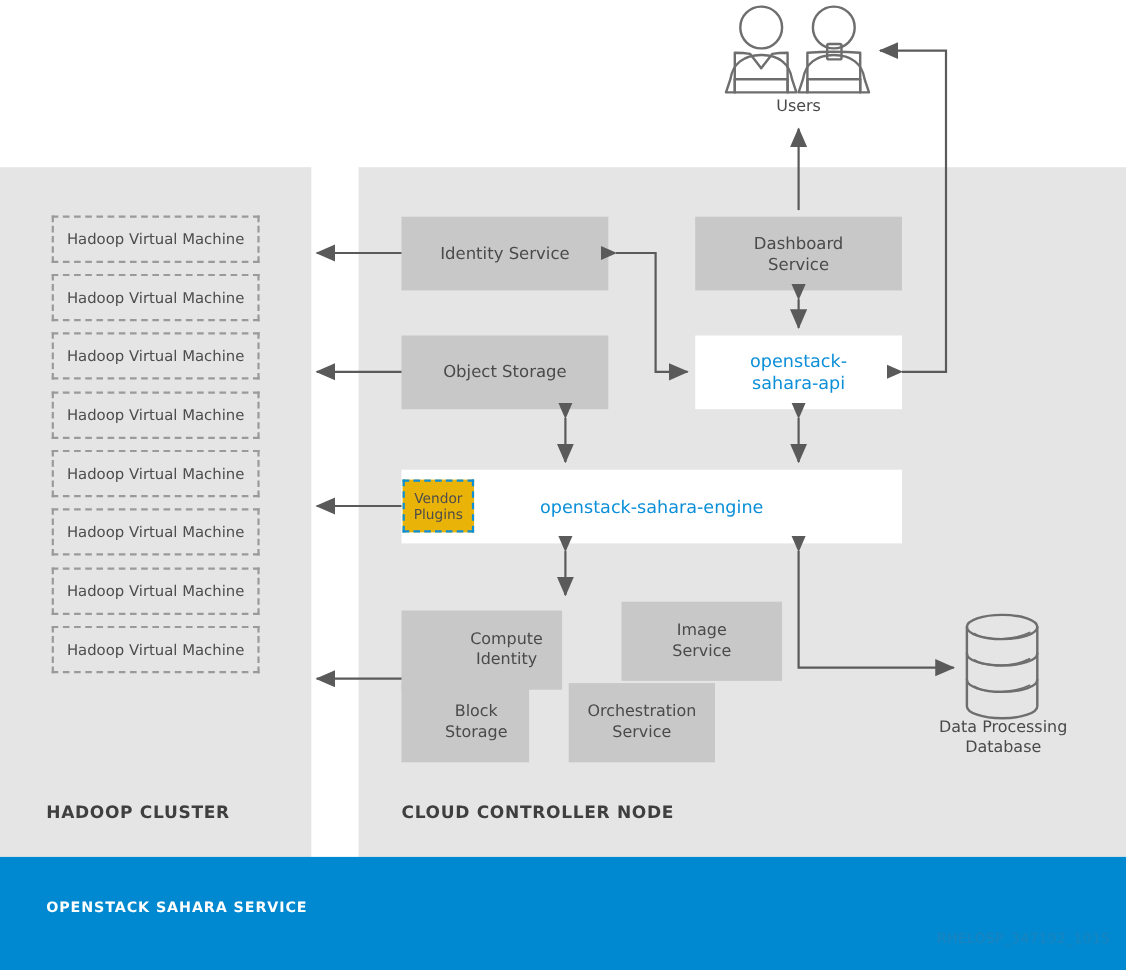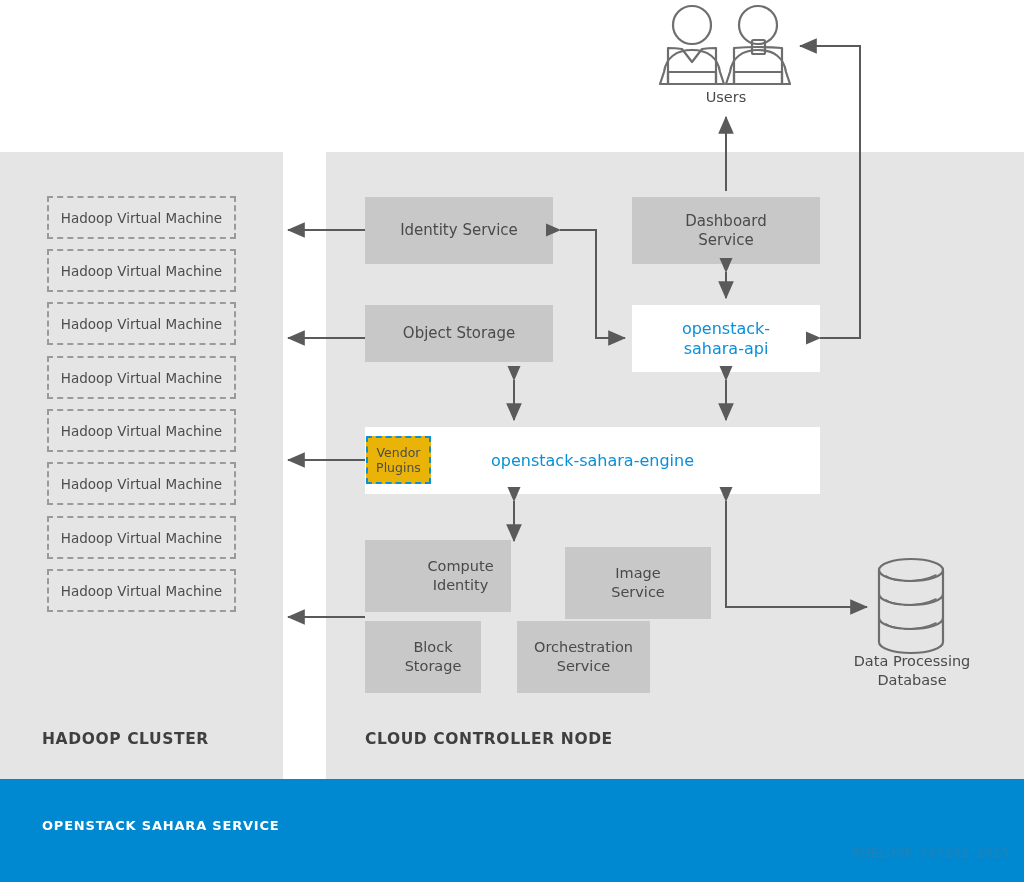--- a/index.html
+++ b/index.html
@@ -18,36 +18,36 @@
 
   .svc-box{position:absolute;background:#c8c8c8;box-sizing:border-box;
            display:flex;align-items:center;justify-content:center;
            text-align:center;font-size:15px;color:#4a4a4a;line-height:1.25;}
 
   .sahara-box{position:absolute;background:#ffffff;box-sizing:border-box;
               display:flex;align-items:center;justify-content:center;
               text-align:center;color:#0a8fd8;line-height:1.25;}
 
   #identity-service{left:365px;top:197px;width:188px;height:67px;text-align:right;}
-  #object-storage{left:365px;top:305px;width:188px;height:57px;}
+  #object-storage{left:365px;top:305px;width:188px;height:67px;}
   #dashboard-service{left:632px;top:197px;width:188px;height:67px;}
 
   #sahara-api{left:632px;top:305px;width:188px;height:67px;font-size:16px;}
   #sahara-engine{left:365px;top:427px;width:455px;height:67px;font-size:16px;}
 
   #vendor-plugins{position:absolute;left:366px;top:436px;width:65px;height:48px;
                   border:2px dashed #0a8fd8;box-sizing:border-box;
                   display:flex;align-items:center;justify-content:center;
                   text-align:center;font-size:12.5px;color:#4d4d4d;
                   line-height:1.2;background:#eab308;}
 
   .cell{position:absolute;background:#c8c8c8;box-sizing:border-box;
         display:flex;align-items:center;justify-content:center;
         text-align:center;font-size:14.5px;color:#4a4a4a;line-height:1.3;}
-  #cell-compute{left:365px;top:540px;width:146px;height:72px;padding-left:45px;}
+  #cell-compute{left:365px;top:555px;width:146px;height:72px;padding-left:45px;}
   #cell-image{left:517px;top:547px;width:146px;height:72px;margin-left:48px;}
   #cell-block{left:365px;top:621px;width:116px;height:72px;padding-left:20px;}
   #cell-orch{left:517px;top:621px;width:133px;height:72px;}
 
   .zone-label{position:absolute;font-size:15.5px;font-weight:bold;
               letter-spacing:0.6px;color:#3f3f3f;}
   #label-hadoop{left:42px;top:730px;}
   #label-cloud{left:365px;top:730px;}
 
   #footer{position:absolute;left:0;top:779px;width:1024px;height:103px;

